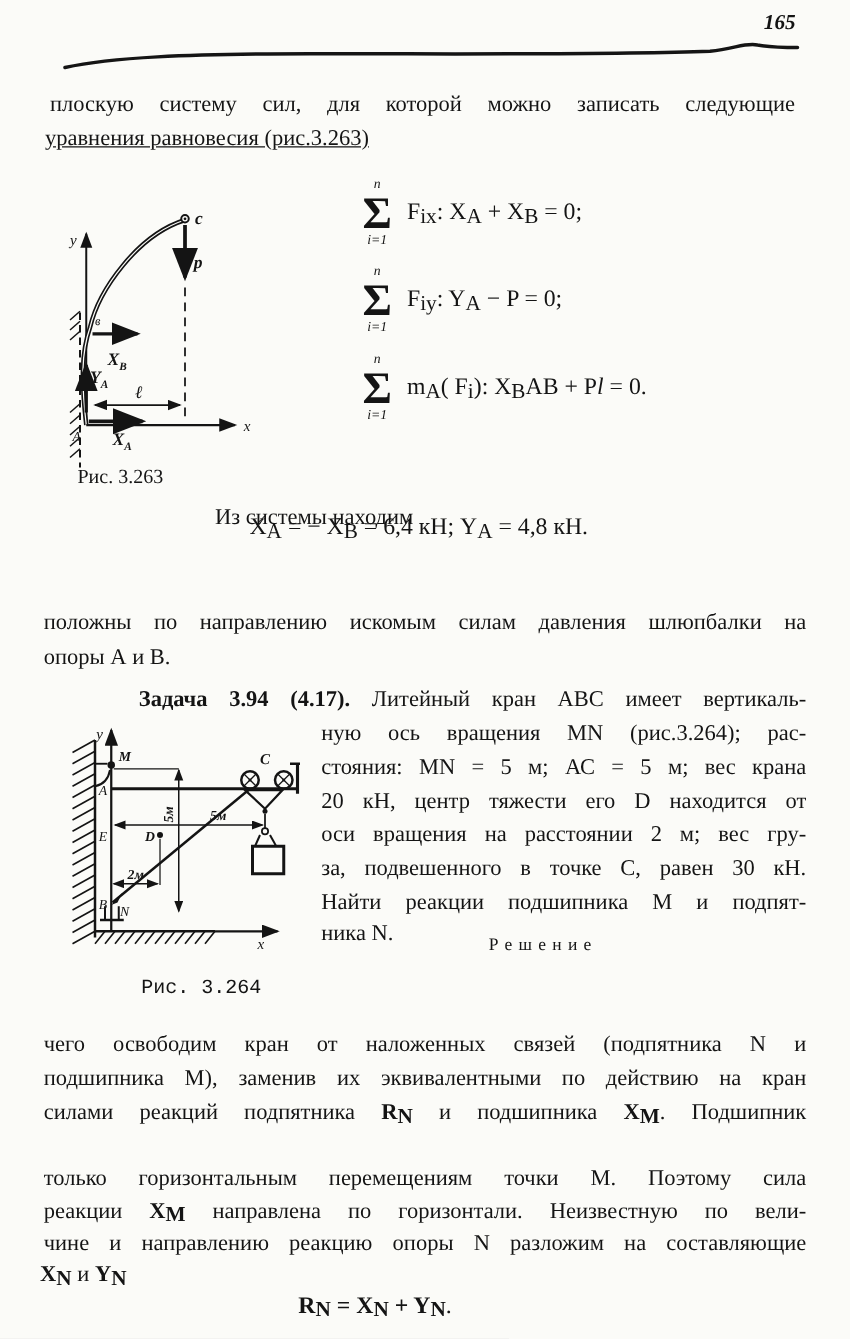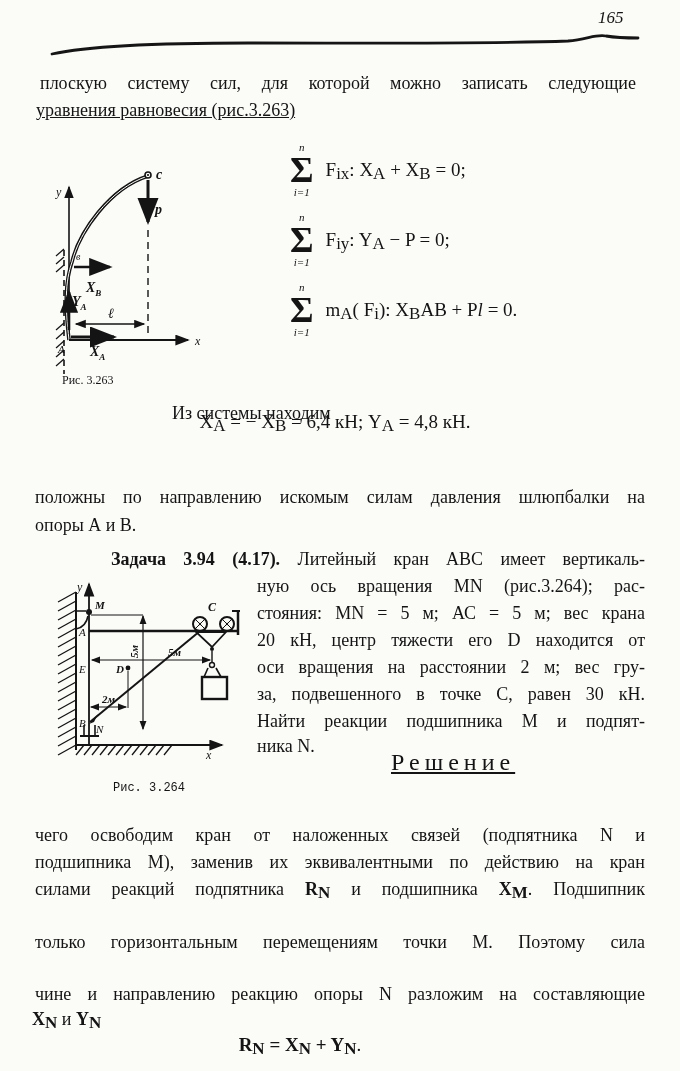--- a/index.html
+++ b/index.html
@@ -11,23 +11,23 @@
   .line{position:absolute; font-size:18px; line-height:23px; white-space:nowrap;}
   .just{text-align:justify; text-align-last:justify; white-space:normal;}
   .b{font-weight:bold;}
   .it{font-style:italic;}
   sub{font-size:17px; line-height:0; vertical-align:-3px;}
   .eq{font-size:19px;}
   .sumrow{position:absolute; left:290px; display:flex; align-items:center; gap:12px;}
   .sig{display:flex; flex-direction:column; align-items:center; line-height:1;}
   .sig .lim{font-size:11px; font-style:italic;}
   .sig .s{font-size:36px; line-height:0.95; font-style:normal; font-weight:bold;}
-  .caption{position:absolute; font-size:12px;}
-  .pagenum{position:absolute; left:598px; top:8px; font-size:17px; font-weight:normal; font-style:italic;}
-  .heading{position:absolute; font-size:24px; letter-spacing:5px;text-decoration:underline;}
+  .caption{position:absolute; font-size:16px;}
+  .pagenum{position:absolute; left:611px; top:8px; font-size:17px; font-weight:bold; font-style:italic;}
+  .heading{position:absolute; font-size:14px; letter-spacing:5px;}
   svg{position:absolute; overflow:visible;}
   svg text{font-family:"Liberation Serif","DejaVu Serif",serif; fill:#141414;}
   .flbl{font-size:14px; font-style:italic; font-weight:bold;}
   .fsub{font-size:9px; font-style:italic; font-weight:bold;}
   .axlbl{font-size:12px; font-style:italic;}
   .ptlbl{font-size:11px; font-style:italic;}
   .dimlbl{font-size:11px; font-style:italic; font-weight:bold;}
 </style>
 </head>
 <body>
@@ -255,20 +255,23 @@
   <div class="caption" style="left:113px; top:781px;font-family:Liberation Mono, monospace;">Рис. 3.264</div>
 
   <div class="heading" style="left:391px; top:749px;">Решение</div>
 
   <div class="line just" style="left:35px; top:824px; width:610px;">чего освободим кран от наложенных связей (подпятника N и</div>
   <div class="line just" style="left:35px; top:851px; width:610px;">подшипника М), заменив их эквивалентными по действию на кран</div>
   <div class="line just" style="left:35px; top:878px; width:610px;">
     <span>силами реакций подпятника </span><span class="b">R</span><sub class="b">N</sub><span> и подшипника </span><span class="b">X</span><sub class="b">M</sub><span>. Подшипник</span>
   </div>
   <div class="line just" style="left:35px; top:931px; width:610px;">только горизонтальным перемещениям точки М. Поэтому сила</div>
+  <div class="line just" style="left:35px; top:957px; width:610px;">
+    <span>реакции  </span><span class="b">X</span><sub class="b">M</sub><span>  направлена по горизонтали. Неизвестную по вели-</span>
+  </div>
   <div class="line just" style="left:35px; top:983px; width:610px;">чине и направлению реакцию опоры N разложим на составляющие</div>
   <div class="line" style="left:32px; top:1008px;">
     <span class="b">X</span><sub class="b">N</sub><span> и </span><span class="b">Y</span><sub class="b">N</sub>
   </div>
 
   <div class="line eq" style="left:180px; top:1033px; width:240px; text-align:center;">
     <span class="b">R</span><sub class="b">N</sub><span class="b"> = X</span><sub class="b">N</sub><span class="b"> + Y</span><sub class="b">N</sub><span>.</span>
   </div>
 
 </div>

